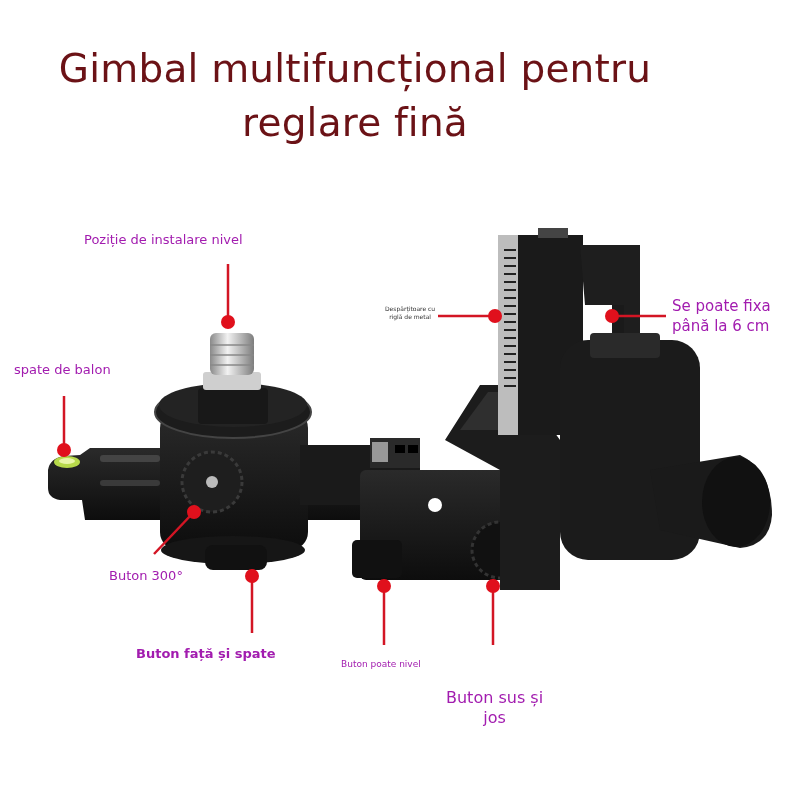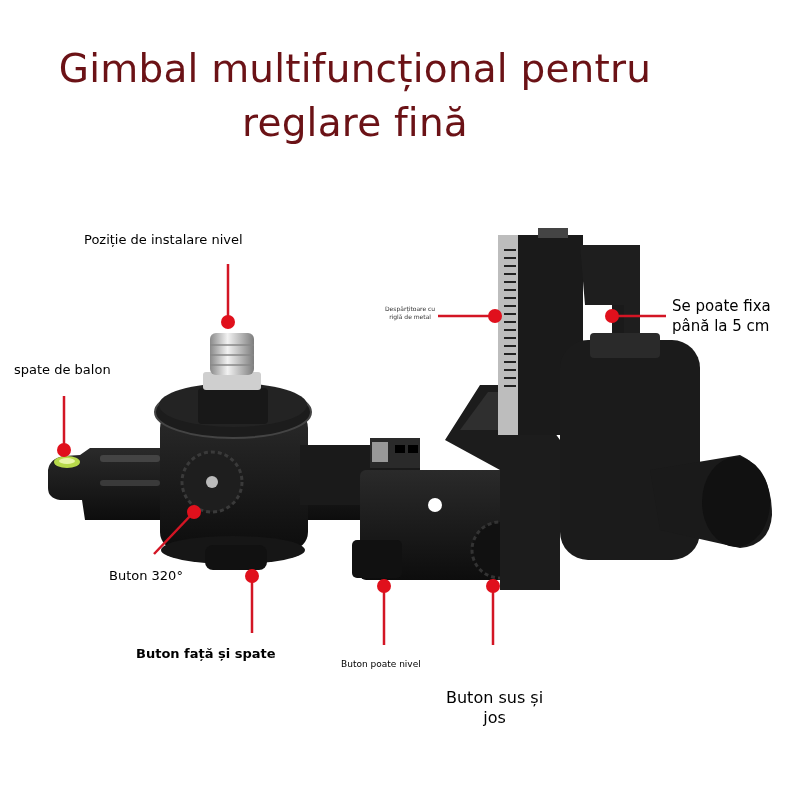--- a/index.html
+++ b/index.html
@@ -7,21 +7,21 @@
     width: 800px; height: 800px; position: relative; overflow: hidden;
     background: #ffffff;
     font-family: "DejaVu Sans", sans-serif;
   }
   .title {
     position: absolute; left: 0; width: 800px; text-align: center;
     color: #6b1216; font-size: 39px; line-height: 50px; letter-spacing: 0.2px;
   }
   .title.l1 { top: 44px; left: -45px; }
   .title.l2 { top: 98px; left: -45px; }
-  .label { position: absolute; color: #000000; white-space: nowrap; }
+  .label { position: absolute; color: #a21caf; white-space: nowrap; }
   .lbl-sm { font-size: 13px; }
   .lbl-xs { font-size: 6px; line-height: 8px; text-align: center; color: #333; }
   .lbl-tiny { font-size: 9px; }
   .lbl-md { font-size: 15px; line-height: 20px; }
   .lbl-lg { font-size: 16px; line-height: 20px; text-align: center; margin-top: 44px; }
 
   svg.device { position: absolute; left: 0; top: 0; }
   .dot { fill: #e0101c; }
   .line { stroke: #d31524; stroke-width: 2.5; }
 </style>
@@ -163,23 +163,23 @@
 <div class="label lbl-sm" style="left:84px; top:232px;">Poziție de instalare nivel</div>
 <div class="label lbl-sm" style="left:14px; top:362px;">spate de balon</div>
 
 <div class="label lbl-xs" style="left:385px; top:305px;">
   <div>Despărțitoare cu</div>
   <div>riglă de metal</div>
 </div>
 
 <div class="label lbl-md" style="left:672px; top:296px;">
   <div>Se poate fixa</div>
-  <div>până la 5 cm</div>
+  <div>până la 6 cm</div>
 </div>
 
-<div class="label lbl-sm" style="left:109px; top:568px;">Buton 320°</div>
+<div class="label lbl-sm" style="left:109px; top:568px;">Buton 300°</div>
 <div class="label lbl-sm" style="left:136px; top:646px;font-weight:bold;">Buton față și spate</div>
 <div class="label lbl-tiny" style="left:341px; top:659px;">Buton poate nivel</div>
 
 <div class="label lbl-lg" style="left:446px; top:644px;">
   <div>Buton sus și</div>
   <div>jos</div>
 </div>
 
 </body></html>

